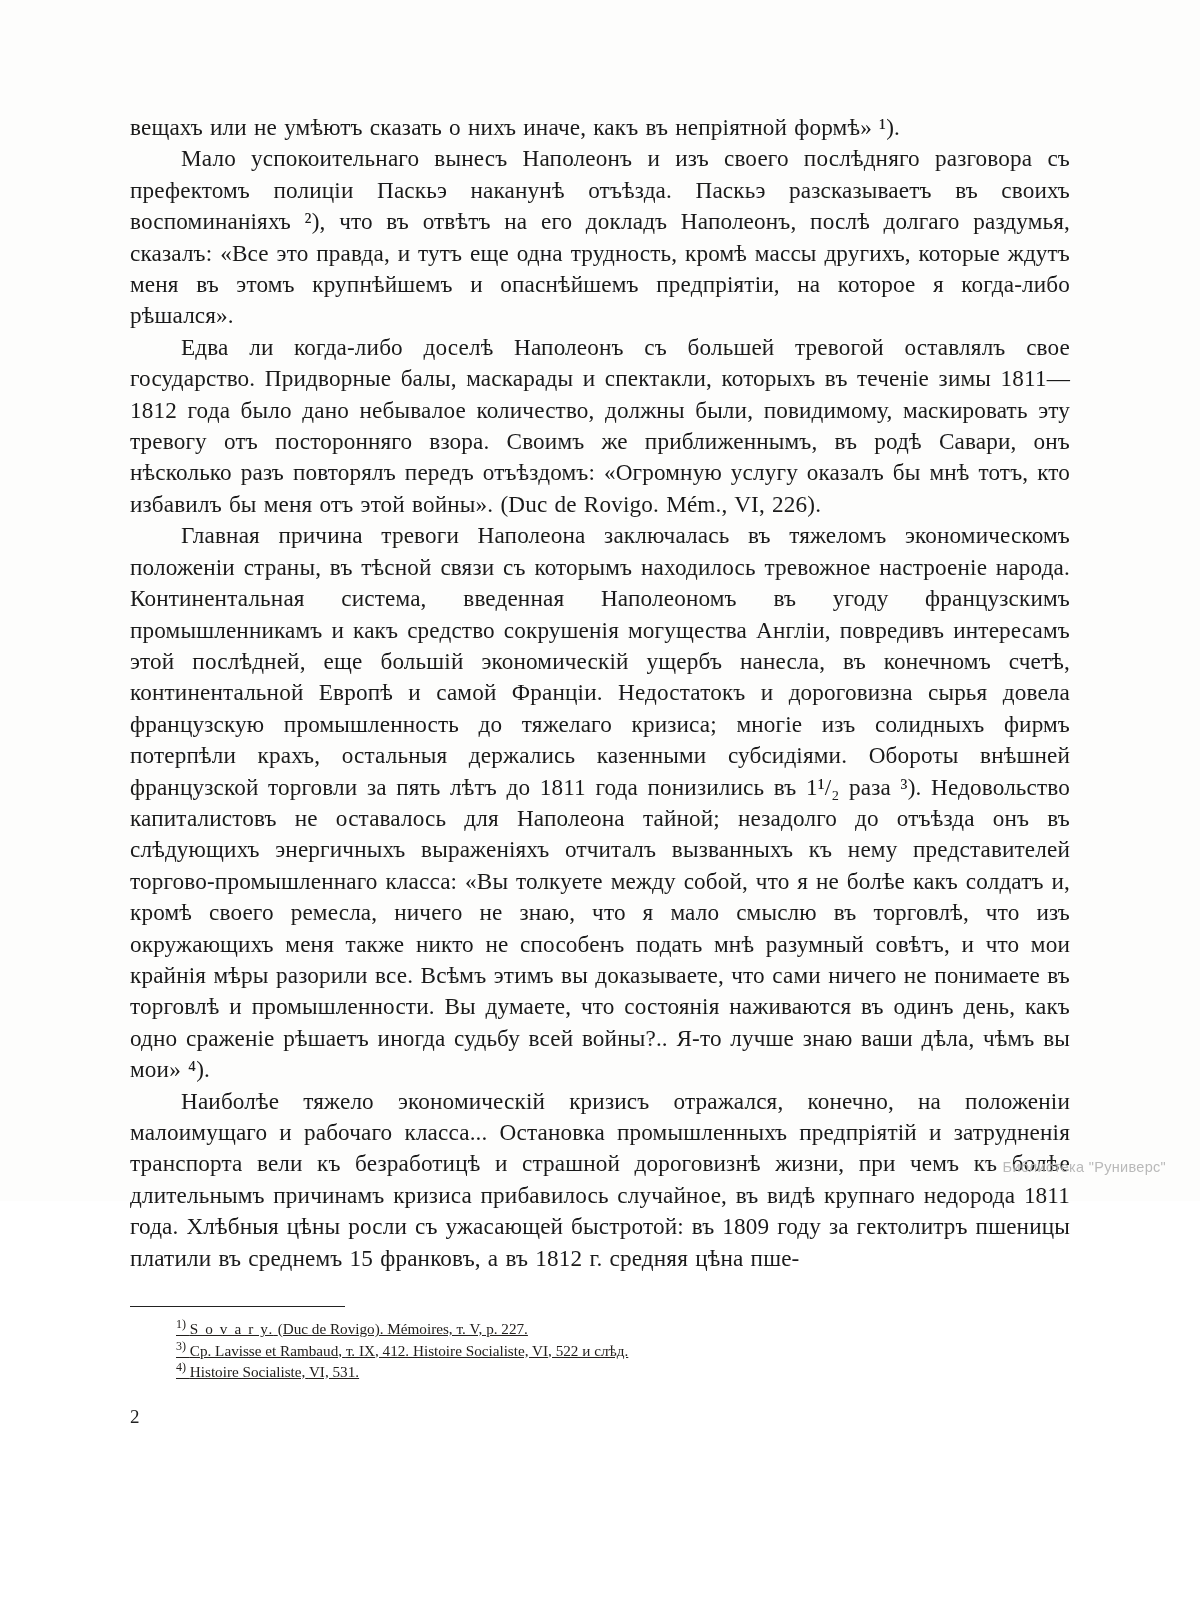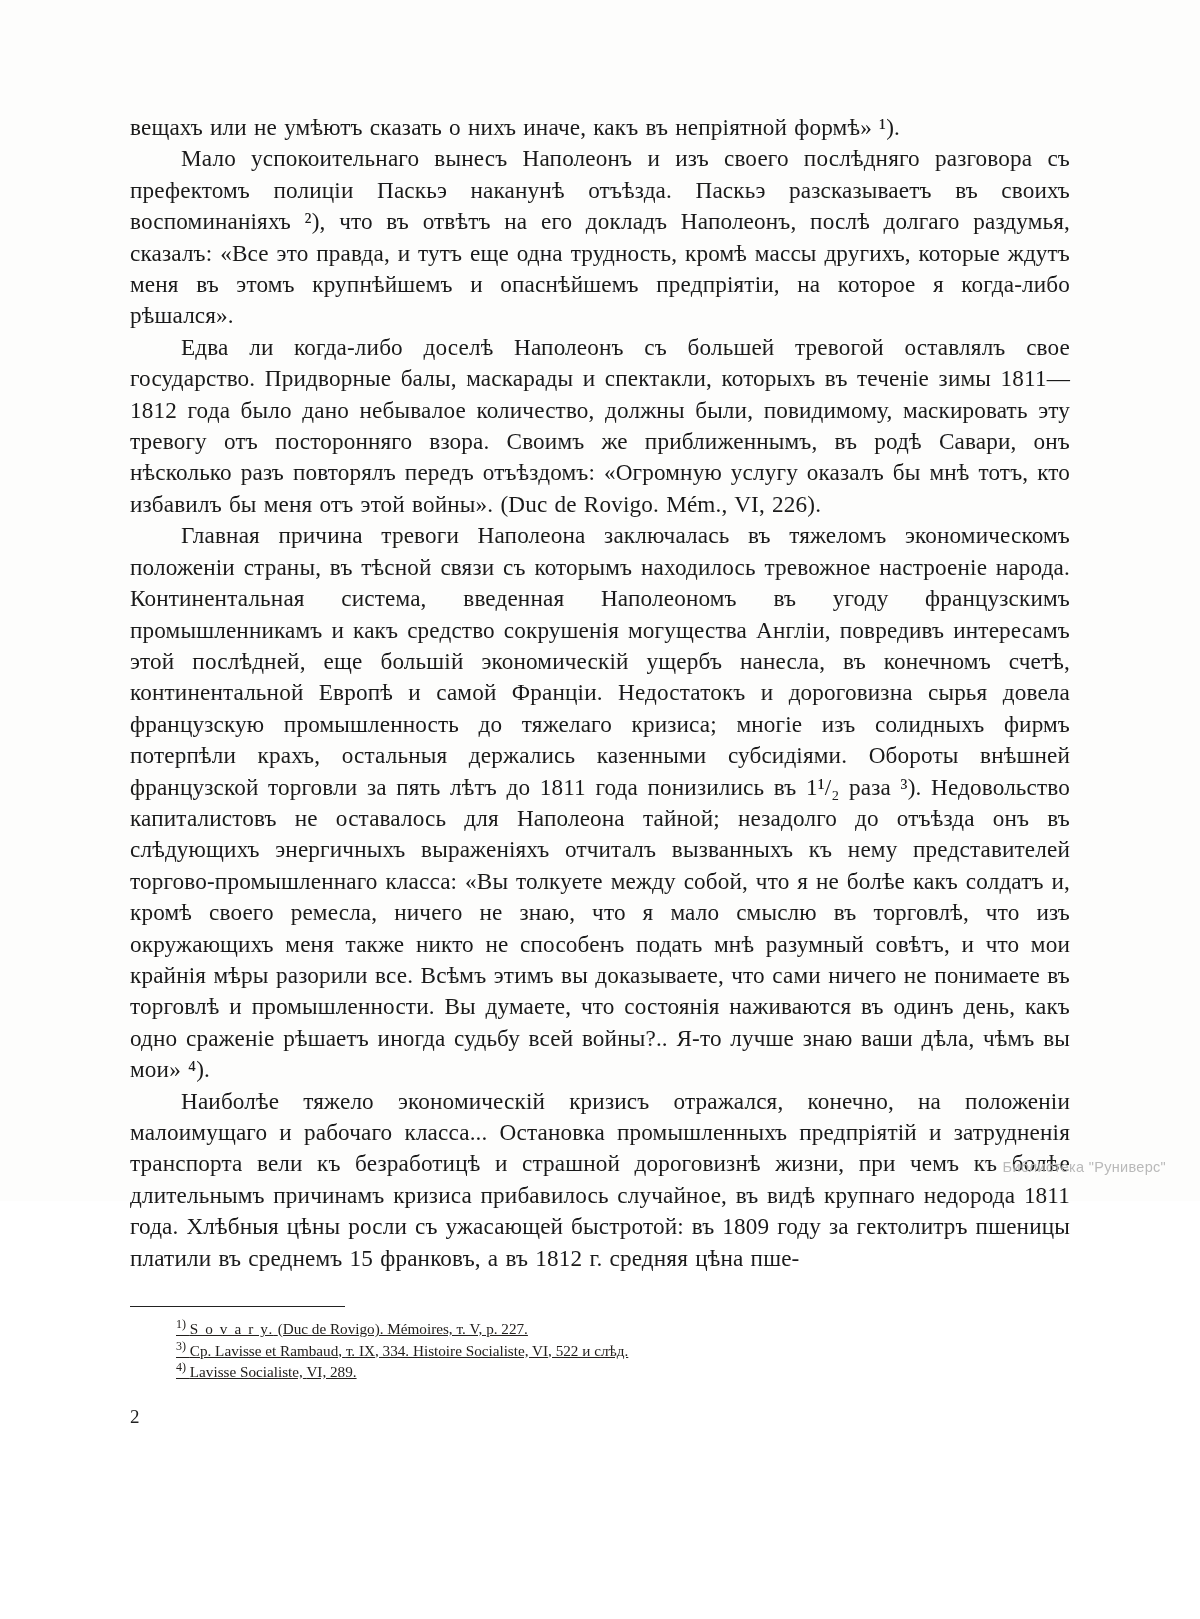--- a/index.html
+++ b/index.html
@@ -103,26 +103,26 @@
 
   <div class="footnotes">
     <div>
       <span class="fn-mark">1)</span>
       <span class="fn-name">S o v a r y.</span>
       <span> (Duc de Rovigo). Mémoires, т. V, p. 227.</span>
     </div>
     <div>
       <span class="fn-mark">3)</span>
       <span>Ср. Lavisse et Rambaud,</span>
-      <span> т. IX, 334. Histoire Socialiste, VI, 522 и слѣд.</span>
+      <span> т. IX, 412. Histoire Socialiste, VI, 522 и слѣд.</span>
     </div>
     <div>
       <span class="fn-mark">4)</span>
-      <span>Lavisse Socialiste,</span>
-      <span> VI, 289.</span>
+      <span>Histoire Socialiste,</span>
+      <span> VI, 531.</span>
     </div>
   </div>
 
   <div class="page-number">2</div>
 
   <div class="watermark">Библиотека "Руниверс"</div>
 
 </div>
 
 </body></html>

